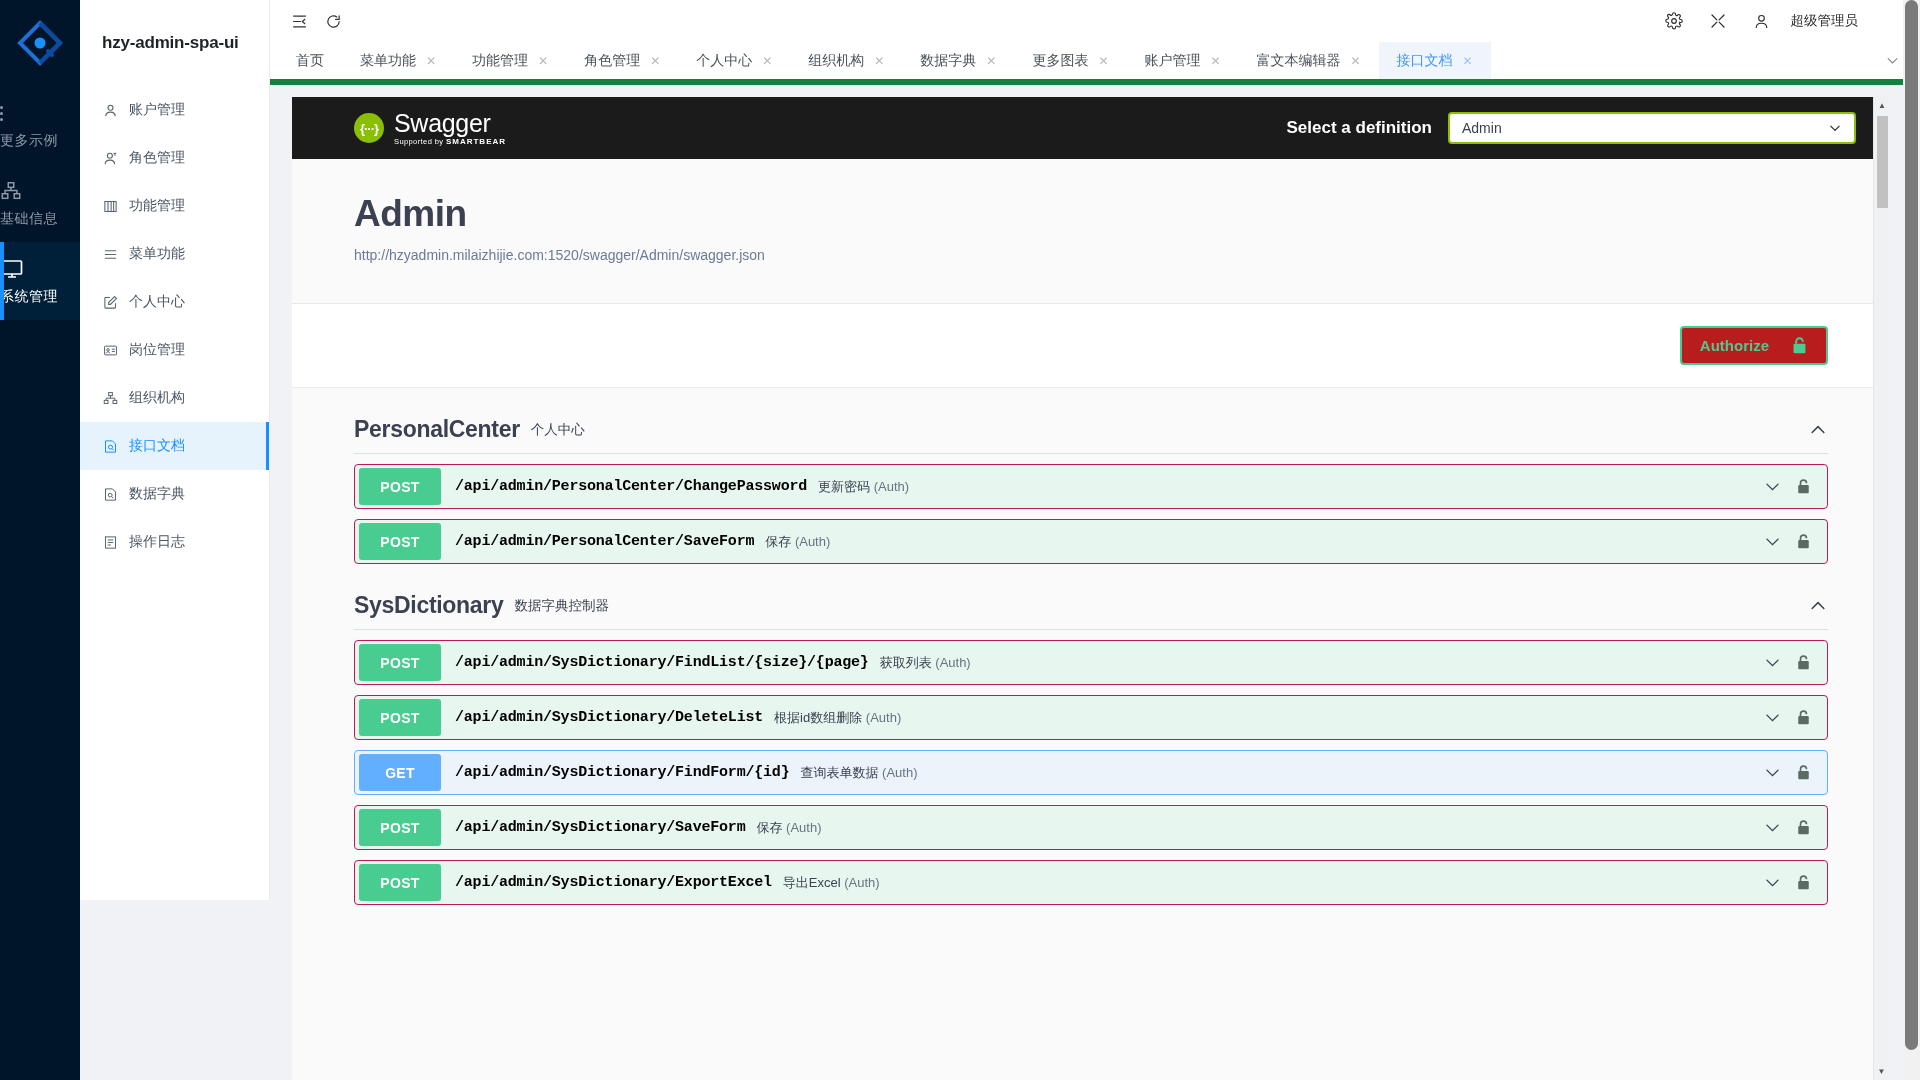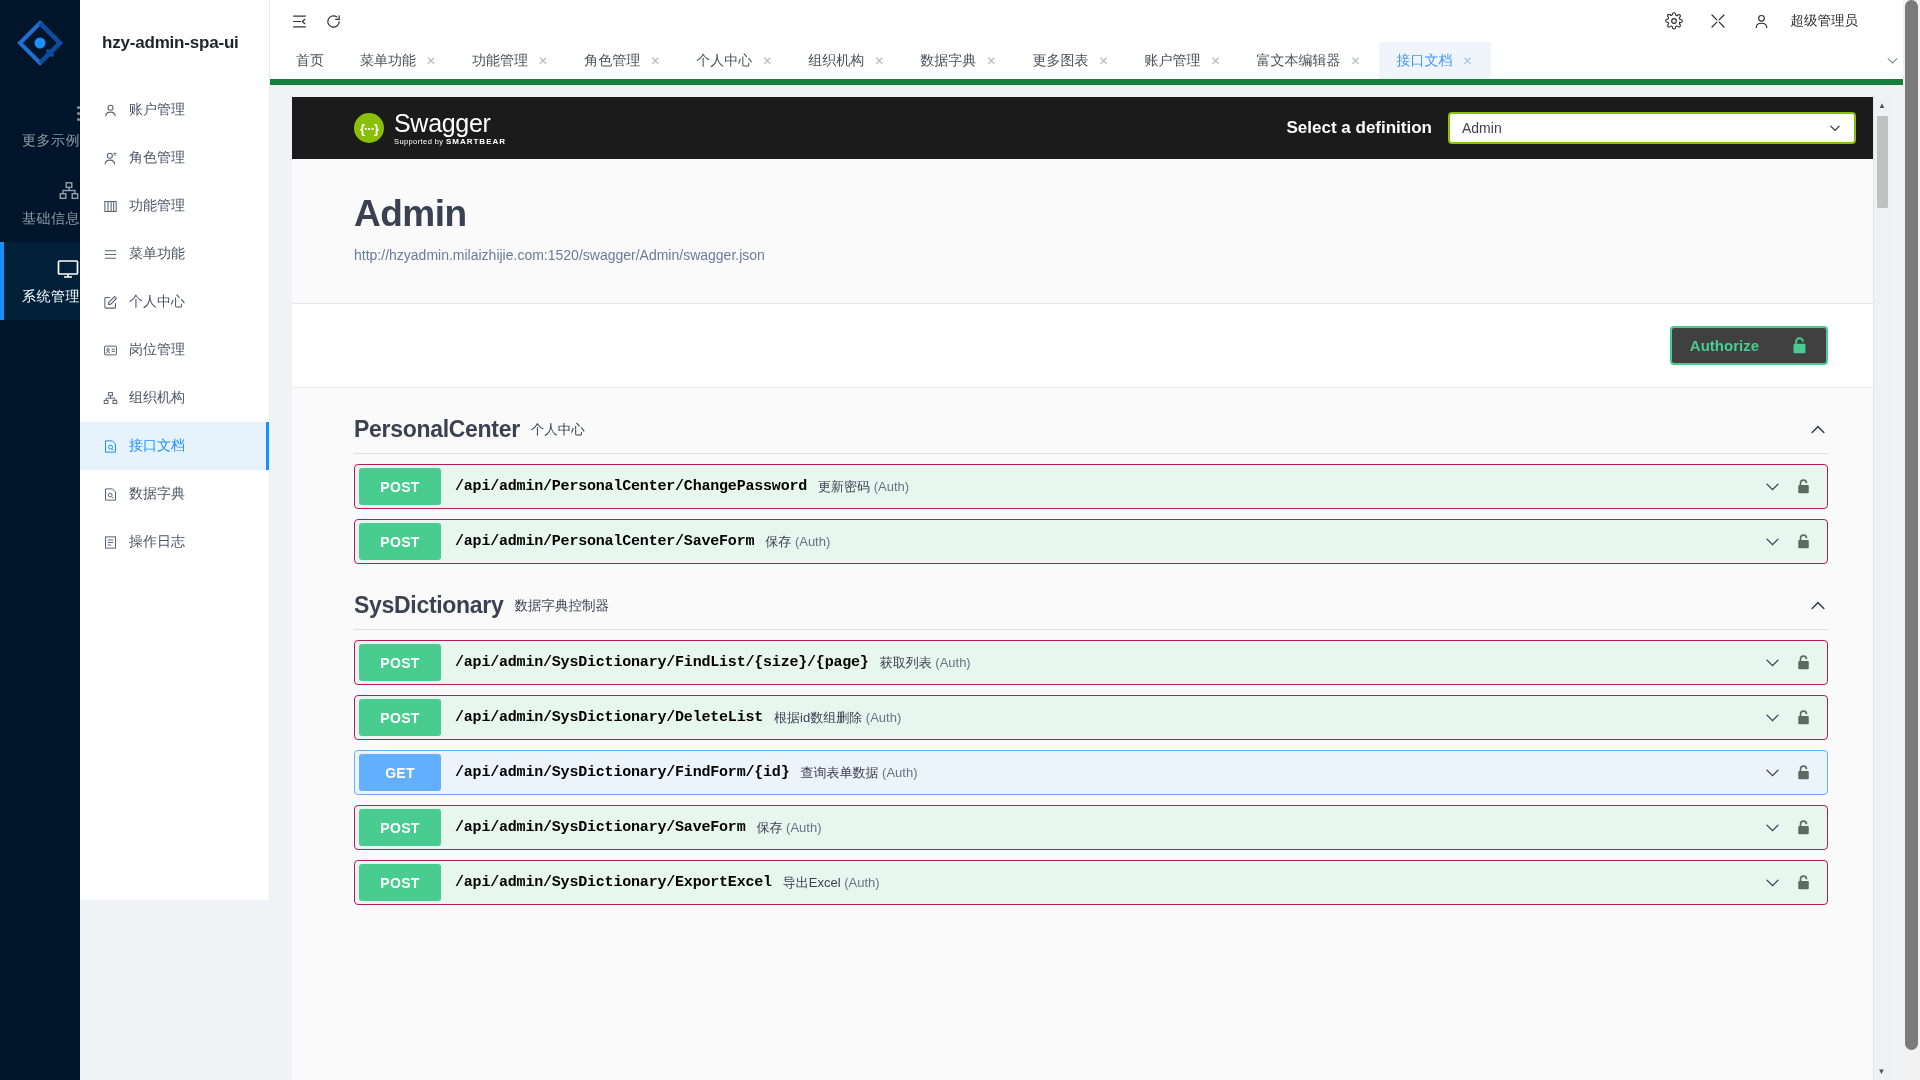--- a/index.html
+++ b/index.html
@@ -18,21 +18,21 @@
     background: #001529;
     flex: 0 0 80px;
     display: flex; flex-direction: column; align-items: center;
   }
   .rail-logo {
     width: 80px; height: 86px;
     display: flex; align-items: center; justify-content: center;
   }
   .rail-item {
     width: 80px; padding: 12px 0 14px 0;
-    display: flex; flex-direction: column; align-items: flex-end;
+    display: flex; flex-direction: column; align-items: flex-start;
     cursor: pointer; position: relative;
     color: #8e9bab;
   }
   .rail-item .ri-ico { height: 30px; display:flex; align-items:center; justify-content:center; }
   .rail-item .ri-label { font-size: 14px; margin-top: 4px; letter-spacing: .5px; }
   .rail-item.active { color: #ffffff; background: #00203a; }
   .rail-item.active::before {
     content: ""; position: absolute; left: 0; top: 0; bottom: 0;
     width: 4px; background: #1890ff;
   }
@@ -147,23 +147,23 @@
     border-bottom: 1px solid #e8e8e8;
   }
   .sw-title { font-size: 37px; color: #3b4151; font-weight: bold; letter-spacing:-.5px; }
   .sw-url { font-size: 14px; color: #6b7a99; margin-top: 12px; }
 
   .sw-authbar {
     background:#fff; display:flex; justify-content:flex-end; align-items:center;
     padding: 22px 62px; border-bottom: 1px solid #ebebeb;
   }
   .authorize-btn {
-    display:flex; align-items:center; gap: 32px;
+    display:flex; align-items:center; gap: 22px;
     border: 2px solid #49cc90; border-radius: 4px;
-    padding: 8px 18px; background: #404040; cursor: pointer;
+    padding: 8px 18px; background: #b91c1c; cursor: pointer;
   }
   .authorize-btn span { color:#49cc90; font-size: 15px; font-weight: bold; }
 
   .sw-body { padding: 0 62px; background:#fafafa; }
 
   .sw-tag-row {
     display:flex; align-items:center; padding: 28px 0 10px 0;
     border-bottom: 1px solid #d7e3dd; cursor:pointer;
   }
   .sw-tag-name { font-size: 23px; color:#3b4151; font-weight: bold; letter-spacing:-.3px; }

